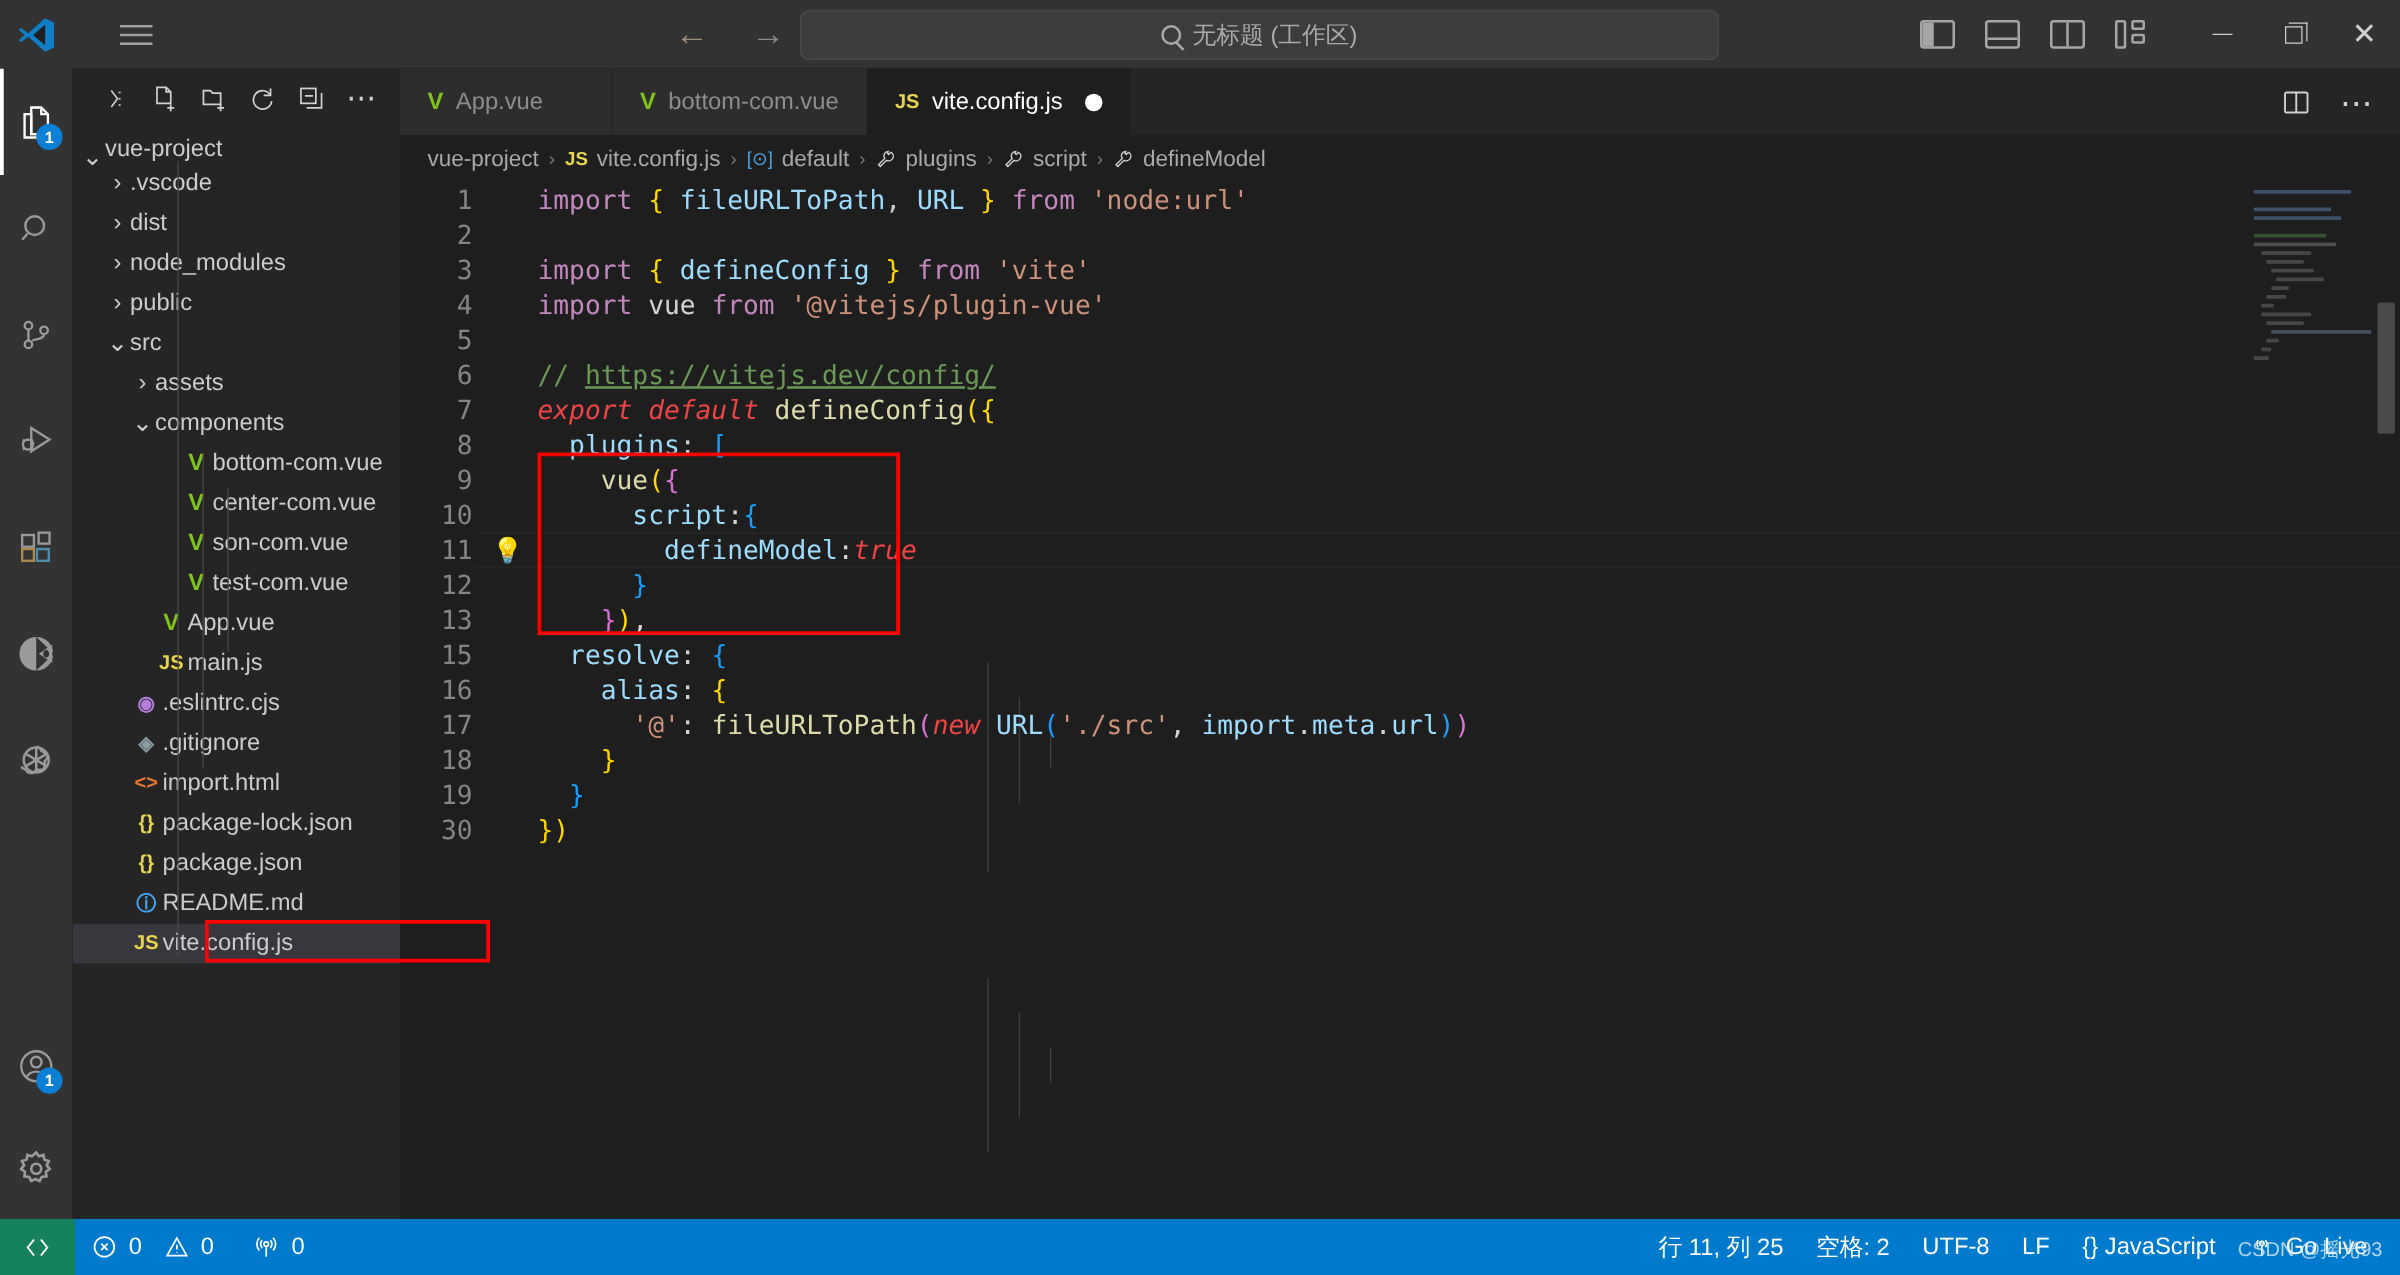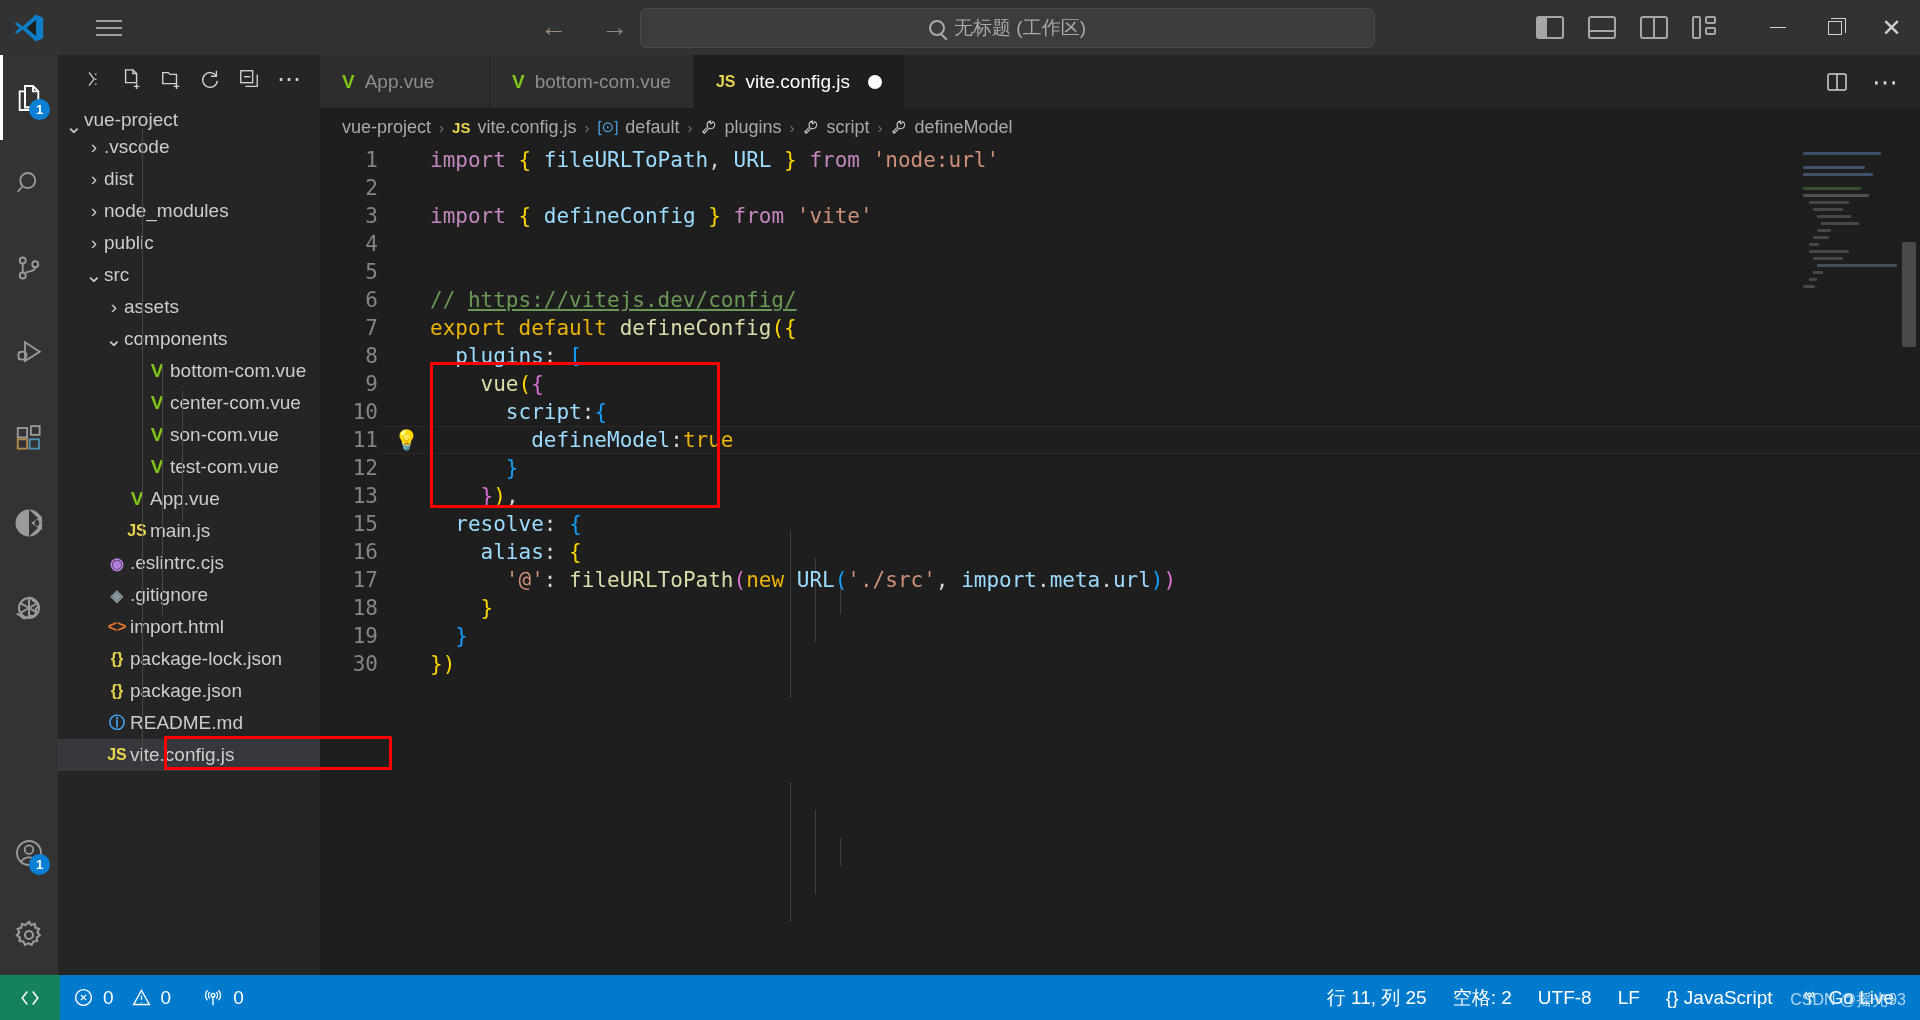--- a/index.html
+++ b/index.html
@@ -96,21 +96,21 @@
     font-family: "DejaVu Sans Mono", "Liberation Mono", monospace; font-size: 21px; }
   .cline { height: 28px; display: flex; align-items: center; white-space: pre; position:relative; }
   .cline.cur:before { content:""; position:absolute; left:60px; right:-2000px; top:0; border-top:1px solid #282828; }
   .cline.cur:after  { content:""; position:absolute; left:60px; right:-2000px; bottom:0; border-bottom:1px solid #282828; }
   .ln { width: 62px; text-align: right; color: #858585; flex: 0 0 62px; padding-right: 4px; }
   .ctext { padding-left: 48px; position: relative; z-index: 2; }
   .bulb { position: absolute; left: 74px; width: 22px; text-align:center; z-index:3; font-size:20px;}
   .indent { position: absolute; width: 1px; background: #404040; z-index: 1; }
 
   .k-import { color: #c586c0; }
-  .k-kw   { color: #eab308; }
+  .k-kw   { color: #ef4444; font-style: italic; }
   .k-var  { color: #9cdcfe; }
   .k-fn   { color: #dcdcaa; }
   .k-str  { color: #ce9178; }
   .k-com  { color: #6a9955; }
   .k-lnk  { color: #6a9955; text-decoration: underline; }
   .k-pl   { color: #ffd700; }
   .k-pl2  { color: #da70d6; }
   .k-pl3  { color: #179fff; }
   .k-def  { color: #d4d4d4; }
   .k-prop { color: #9cdcfe; }
@@ -470,21 +470,21 @@
             </span>
             <span>defineModel</span>
           </span>
         </div>
 
       <div class="code-area">
         <div id="codelines">
             <div class="cline"><span class="ln">1</span><span class="ctext"><span class="k-import">import</span> <span class="k-pl">{</span> <span class="k-var">fileURLToPath</span>, <span class="k-var">URL</span> <span class="k-pl">}</span> <span class="k-import">from</span> <span class="k-str">'node:url'</span></span></div>
             <div class="cline"><span class="ln">2</span><span class="ctext"></span></div>
             <div class="cline"><span class="ln">3</span><span class="ctext"><span class="k-import">import</span> <span class="k-pl">{</span> <span class="k-var">defineConfig</span> <span class="k-pl">}</span> <span class="k-import">from</span> <span class="k-str">'vite'</span></span></div>
-            <div class="cline"><span class="ln">4</span></div>
+            <div class="cline"><span class="ln">4</span><span class="ctext"><span class="k-import">import</span> <span class="k-def">vue</span> <span class="k-import">from</span> <span class="k-str">'@vitejs/plugin-vue'</span></span></div>
             <div class="cline"><span class="ln">5</span><span class="ctext"></span></div>
             <div class="cline"><span class="ln">6</span><span class="ctext"><span class="k-com">// </span><span class="k-lnk">https://vitejs.dev/config/</span></span></div>
             <div class="cline"><span class="ln">7</span><span class="ctext"><span class="k-kw">export</span> <span class="k-kw">default</span> <span class="k-fn">defineConfig</span><span class="k-pl">({</span></span></div>
             <div class="cline"><span class="ln">8</span><span class="ctext">  <span class="k-prop">plugins</span><span class="k-def">:</span> <span class="k-pl3">[</span></span></div>
             <div class="cline"><span class="ln">9</span><span class="ctext">    <span class="k-fn">vue</span><span class="k-pl">(</span><span class="k-pl2">{</span></span></div>
             <div class="cline"><span class="ln">10</span><span class="ctext">      <span class="k-prop">script</span><span class="k-def">:</span><span class="k-pl3">{</span></span></div>
             <div class="cline cur"><span class="ln">11</span><span class="ctext">        <span class="k-prop">defineModel</span><span class="k-def">:</span><span class="k-kw">true</span></span><span class="bulb" style="color: rgb(255, 204, 0);">💡</span></div>
             <div class="cline"><span class="ln">12</span><span class="ctext">      <span class="k-pl3">}</span></span></div>
             <div class="cline"><span class="ln">13</span><span class="ctext">    <span class="k-pl2">}</span><span class="k-pl">)</span><span class="k-def">,</span></span></div>
             <div class="cline"><span class="ln">15</span><span class="ctext">  <span class="k-prop">resolve</span><span class="k-def">:</span> <span class="k-pl3">{</span></span></div>

